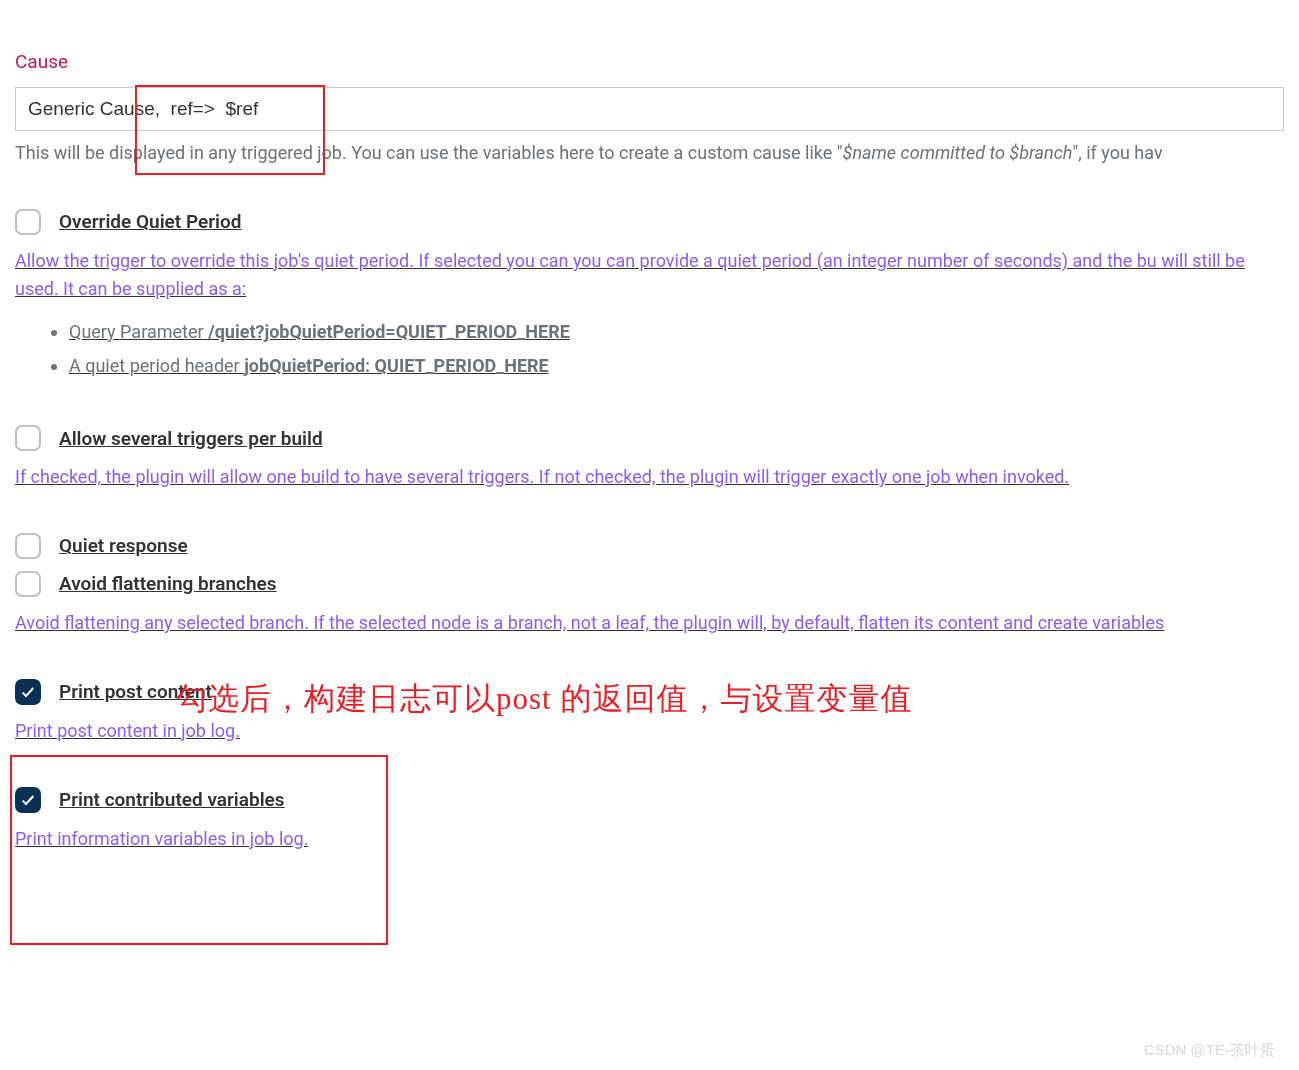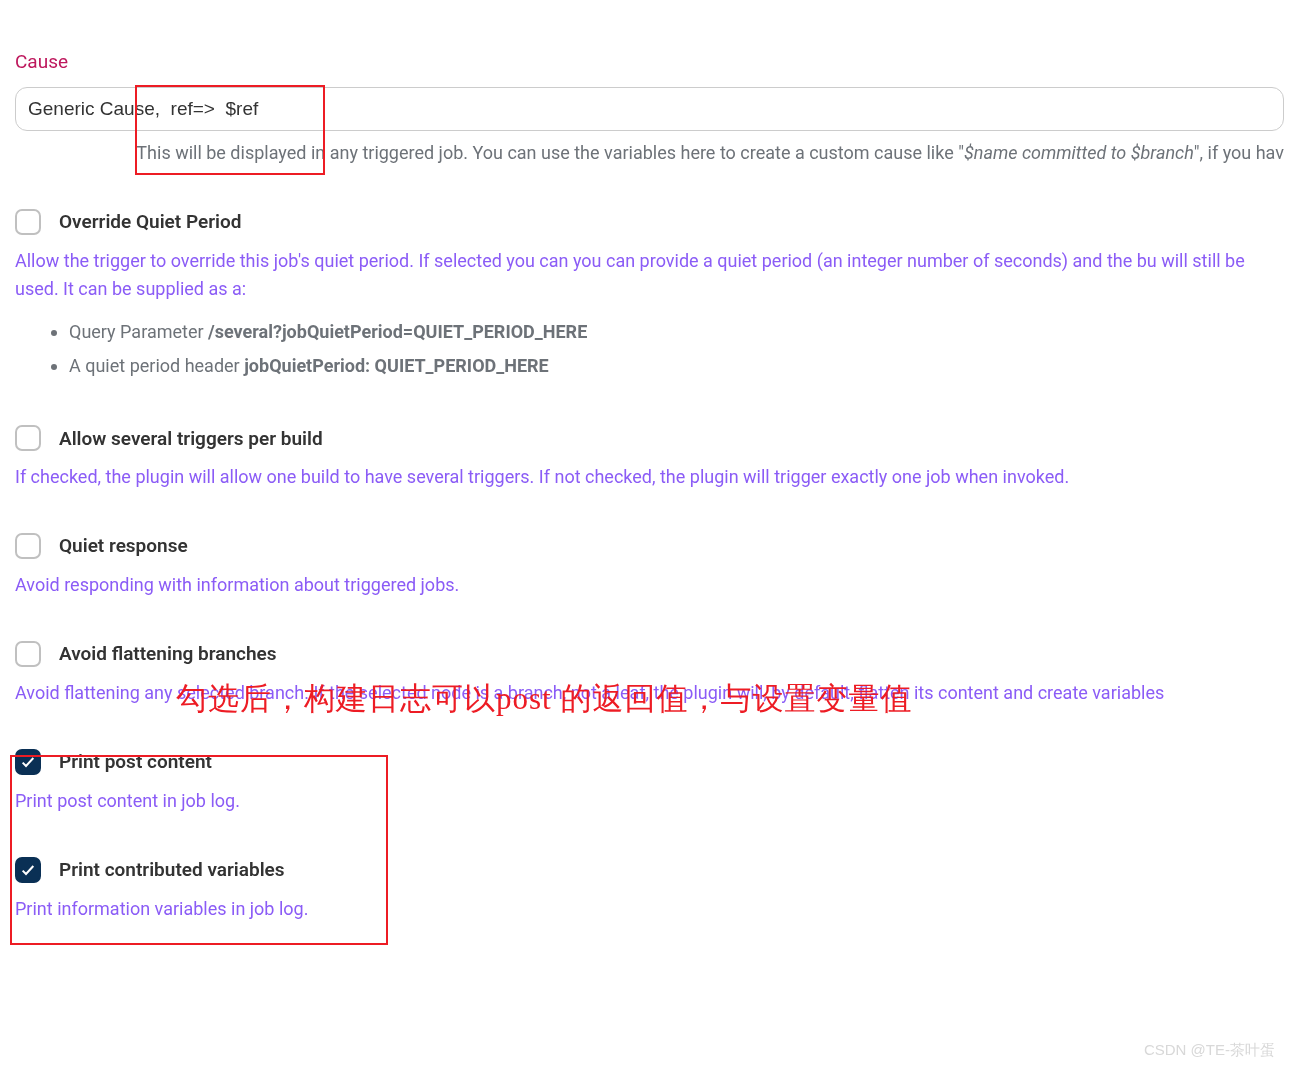--- a/index.html
+++ b/index.html
@@ -22,32 +22,31 @@
       font-size: 19px;
       color: #be185d;
       margin-bottom: 14px;
       font-weight: 400;
     }
     .text-input {
       width: 100%;
       padding: 10px 12px;
       font-size: 19px;
       border: 1px solid #ccc;
-      border-radius: 12px;
+      border-radius: 0;
       color: #333;
       outline: none;
       margin-bottom: 8px;
       background: #fff;
     }
     .help-text {
       font-size: 18px;
       color: #6d7278;
       line-height: 1.55;
       margin-bottom: 42px;
-      text-align: right;
     }
     .italic {
       font-style: italic;
     }
     .checkbox-row {
       display: flex;
       align-items: center;
       margin-bottom: 12px;
     }
     .checkbox {
@@ -135,20 +134,21 @@
     .watermark {
       position: absolute;
       right: 24px;
       bottom: 10px;
       font-size: 15px;
       color: #d8d8d8;
       font-family: Arial, sans-serif;
     }
     .option-block {
       margin-bottom: 0;
+      text-decoration: underline;
     }
   </style>
 </head>
 <body>
 
 <div class="group">
   <div class="section-label">Cause</div>
   <input type="text" class="text-input" value="Generic Cause,  ref=&gt;  $ref" style="">
   <div class="help-text">
     <span>This will be displayed in any triggered job. You can use the variables here to create a custom cause like "</span><span class="italic">$name committed to $branch</span><span>", if you hav</span>
@@ -157,21 +157,21 @@
 
 <div class="option-block">
   <div class="checkbox-row">
     <div class="checkbox">
       
     </div>
     <div class="checkbox-label">Override Quiet Period</div>
   </div>
   <div class="help-text-indented" style="margin-bottom:0;">Allow the trigger to override this job's quiet period. If selected you can you can provide a quiet period (an integer number of seconds) and the bu will still be used. It can be supplied as a:</div>
   <ul>
-    <li><span>Query Parameter </span><span class="bold">/several?jobQuietPeriod=QUIET_PERIOD_HERE</span></li>
+    <li><span>Query Parameter </span><span class="bold">/quiet?jobQuietPeriod=QUIET_PERIOD_HERE</span></li>
     <li><span>A quiet period header </span><span class="bold">jobQuietPeriod: QUIET_PERIOD_HERE</span></li>
   </ul>
 </div>
 
 <div class="option-block">
   <div class="checkbox-row">
     <div class="checkbox">
       
     </div>
     <div class="checkbox-label">Allow several triggers per build</div>
@@ -179,21 +179,20 @@
   <div class="help-text-indented">If checked, the plugin will allow one build to have several triggers. If not checked, the plugin will trigger exactly one job when invoked.</div>
 </div>
 
 <div class="option-block">
   <div class="checkbox-row">
     <div class="checkbox">
       
     </div>
     <div class="checkbox-label">Quiet response</div>
   </div>
-  <div class="help-text-indented">Avoid responding with information about triggered jobs.</div>
 </div>
 
 <div class="option-block">
   <div class="checkbox-row">
     <div class="checkbox">
       
     </div>
     <div class="checkbox-label">Avoid flattening branches</div>
   </div>
   <div class="help-text-indented">Avoid flattening any selected branch. If the selected node is a branch, not a leaf, the plugin will, by default, flatten its content and create variables</div>

